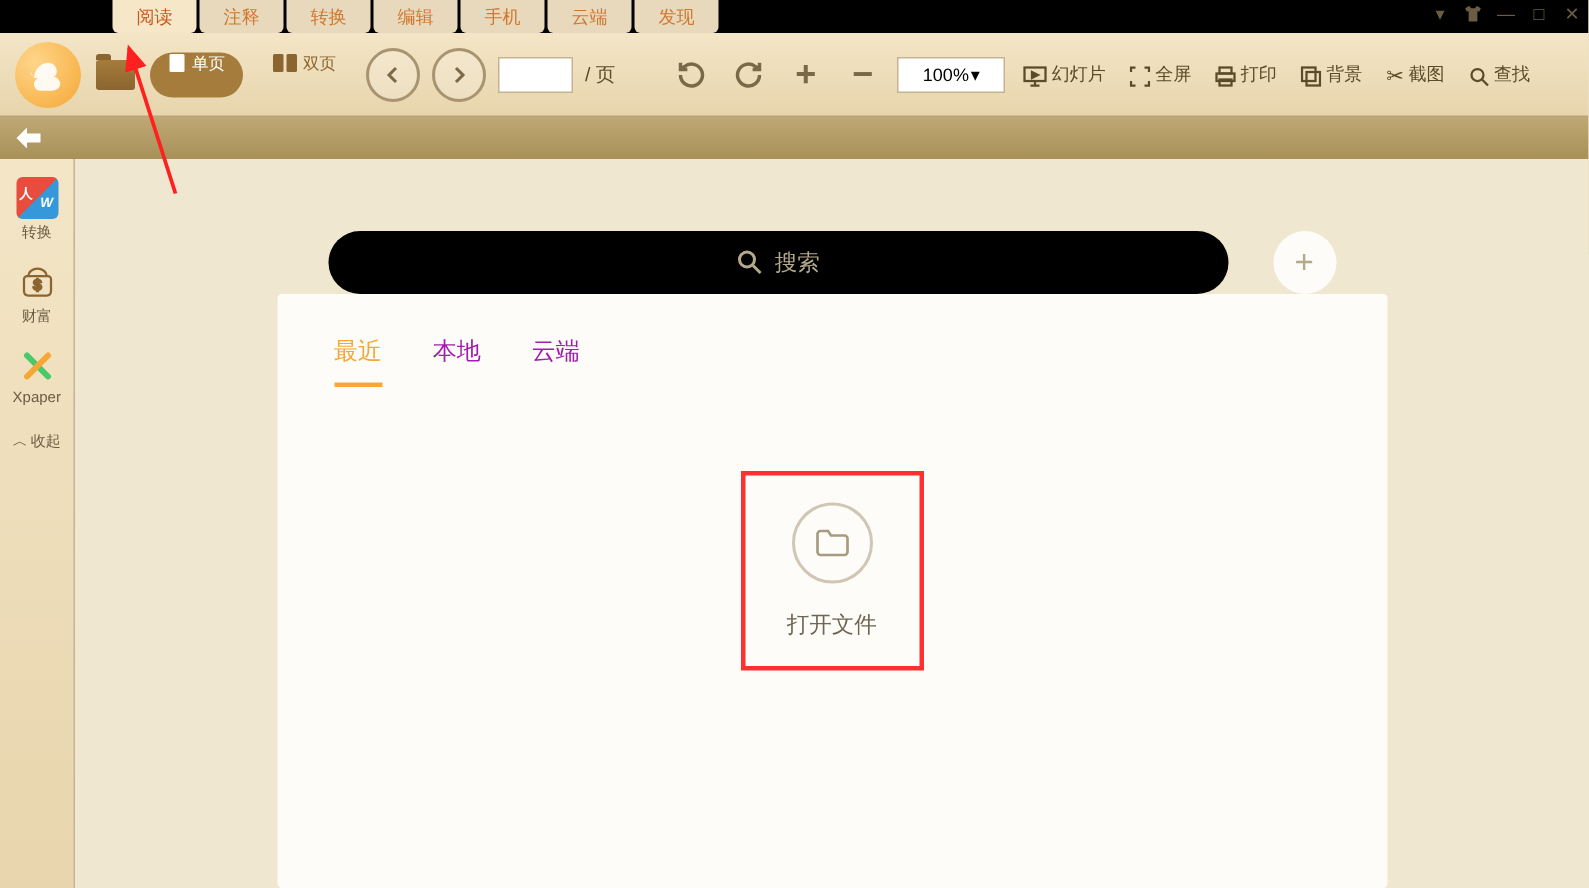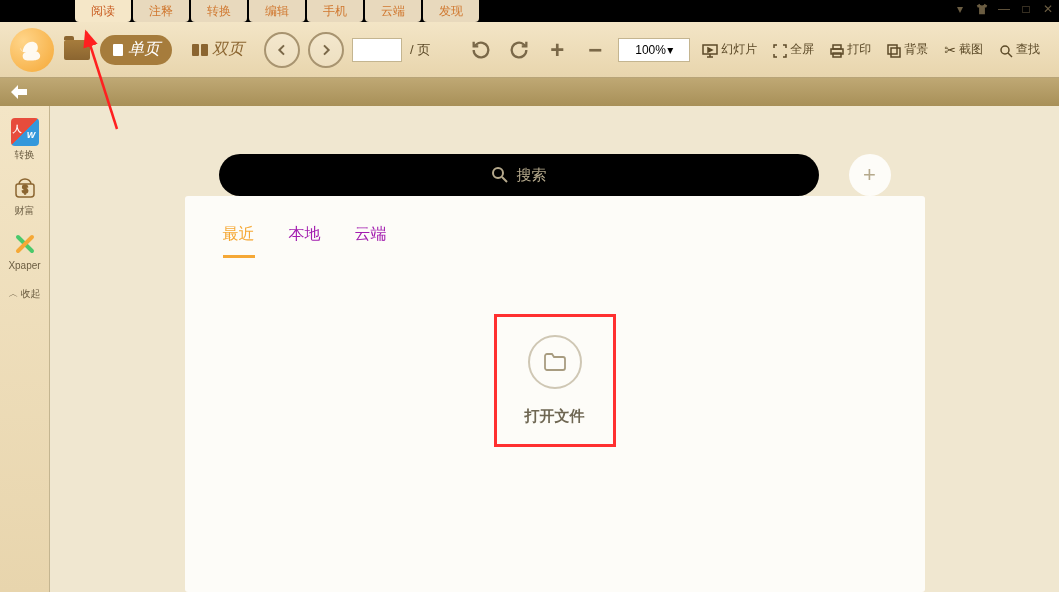--- a/index.html
+++ b/index.html
@@ -12,21 +12,21 @@
     .main-tab::after { content: ''; position: absolute; right: -8px; top: 3px; width: 0; height: 0; border-top: 8px solid transparent; border-bottom: 8px solid transparent; }
     .window-controls { position: absolute; right: 4px; top: 2px; display: flex; gap: 8px; align-items: center; }
     .wc-icon { width: 14px; height: 14px; cursor: pointer; color: #6b5d42; display: flex; align-items: center; justify-content: center; font-size: 12px; }
     
     
     .toolbar { height: 56px; background: linear-gradient(#f3e5c6, #e8d5ad); border-bottom: 1px solid #b8a478; display: flex; align-items: center; padding: 0 10px; gap: 8px; }
     .logo-circle { width: 44px; height: 44px; border-radius: 50%; background: radial-gradient(circle at 30% 30%, #ffd58a, #f5a836); display: flex; align-items: center; justify-content: center; color: #fff; font-size: 20px; }
     .folder-btn { width: 30px; height: 30px; display: flex; align-items: center; justify-content: center; cursor: pointer; }
     .folder-ico { width: 26px; height: 20px; background: linear-gradient(#a67c3c, #8b6530); border-radius: 2px; position: relative; }
     .folder-ico::before { content: ''; position: absolute; top: -4px; left: 0; width: 10px; height: 4px; background: #8b6530; border-radius: 2px 2px 0 0; }
-    .view-btn { height: 30px; border-radius: 15px; padding: 0 12px; display: flex; align-items: center; gap: 4px; font-size: 16px; cursor: pointer; font-style: italic; }
+    .view-btn { height: 30px; border-radius: 15px; padding: 0 12px; display: flex; gap: 4px; font-size: 11px; cursor: pointer; }
     .view-btn.active { background: #a67c3c; color: #fff; }
     .view-btn:not(.active) { color: #8b6530; }
     .nav-arrow { width: 36px; height: 36px; border-radius: 50%; border: 2px solid #a89470; display: flex; align-items: center; justify-content: center; cursor: pointer; color: #7a6848; font-size: 18px; background: rgba(255,255,255,0.2); }
     .page-input { width: 50px; height: 24px; border: 1px solid #c4b590; background: #fff; padding: 0 4px; font-size: 12px; }
     .page-label { font-size: 13px; color: #5c4a28; }
     .tool-icon { width: 30px; height: 30px; display: flex; align-items: center; justify-content: center; cursor: pointer; color: #7a6848; font-size: 18px; }
     .zoom-select { width: 72px; height: 24px; border: 1px solid #c4b590; background: #fff; font-size: 12px; padding: 0 16px; display: flex; align-items: center; justify-content: space-between; }
     .toolbar-item { display: flex; align-items: flex-end; gap: 3px; font-size: 12px; color: #5c4a28; cursor: pointer; padding: 0 4px; }
     .ti-icon { font-size: 14px; }
     
@@ -47,21 +47,21 @@
     .search-row { width: 100%; display: flex; justify-content: center; align-items: center; gap: 30px; margin-top: 48px; }
     .search-box { width: 600px; height: 42px; background: #000000; border-radius: 21px; display: flex; align-items: center; justify-content: center; gap: 8px; color: #b5a98c; font-size: 15px; }
     .add-btn { width: 42px; height: 42px; border-radius: 50%; background: #fdfcf8; display: flex; align-items: center; justify-content: center; color: #b5a98c; font-size: 22px; cursor: pointer; }
     
     .panel { width: 740px; background: #fdfcf8; border-radius: 3px; flex: 1; padding: 28px 38px; }
     .panel-tabs { display: flex; gap: 34px; font-size: 16px; }
     .panel-tab { padding-bottom: 10px; cursor: pointer; color: #a21caf; }
     .panel-tab.active { color: #f5a836; border-bottom: 3px solid #f5a836; }
     
     .open-area { margin-top: 56px; display: flex; justify-content: center; }
-    .open-box { border: 3px solid #ff3030; padding: 18px 28px; display: flex; flex-direction: column; align-items: center; gap: 18px; font-weight: bold; }
+    .open-box { border: 3px solid #ff3030; padding: 18px 28px; display: flex; flex-direction: column; align-items: center; gap: 18px; }
     .open-circle { width: 54px; height: 54px; border-radius: 50%; border: 2px solid #cfc7b4; display: flex; align-items: center; justify-content: center; color: #a89c80; font-size: 22px; cursor: pointer; }
     .open-label { font-size: 15px; color: #6e6652; }
     
     
     .red-arrow { position: absolute; left: 72px; top: 24px; pointer-events: none; }
     
     svg { display: block; }
   </style>
 </head>
 <body>

